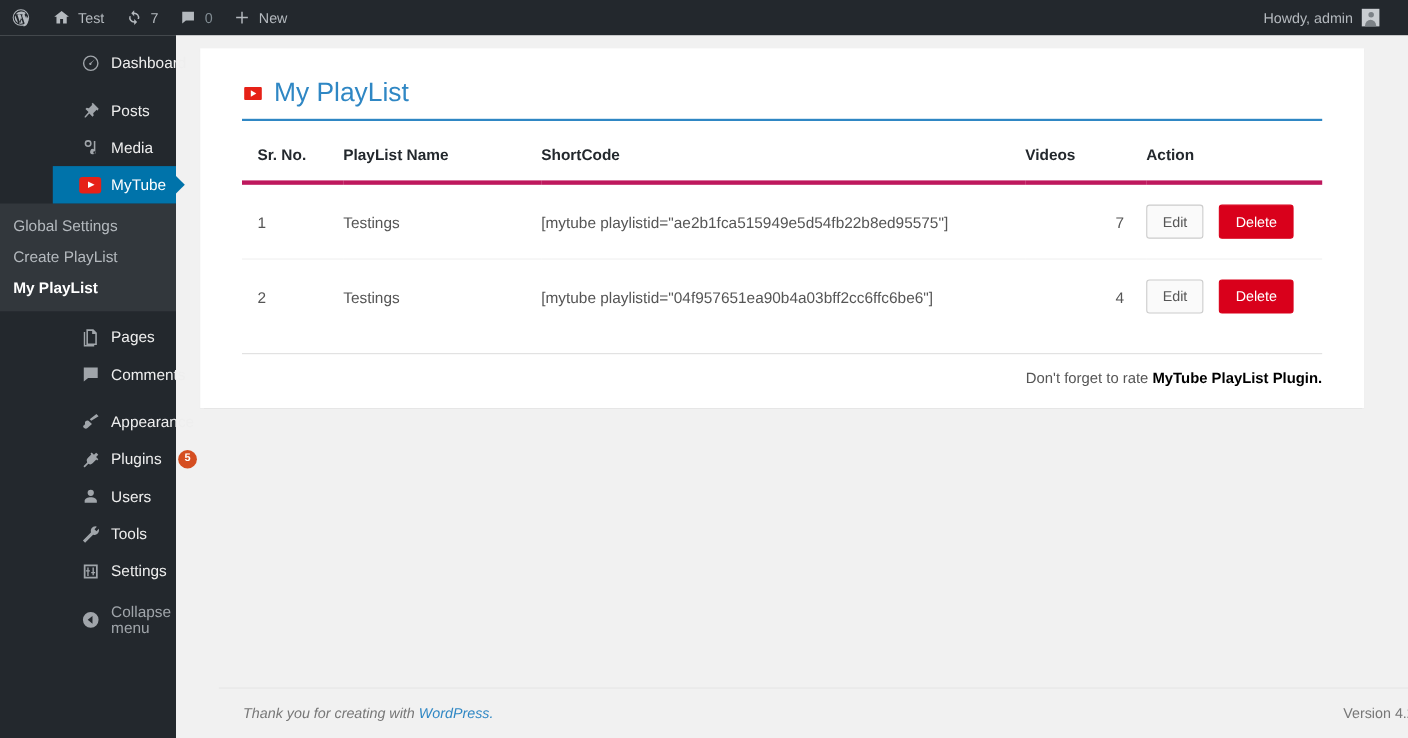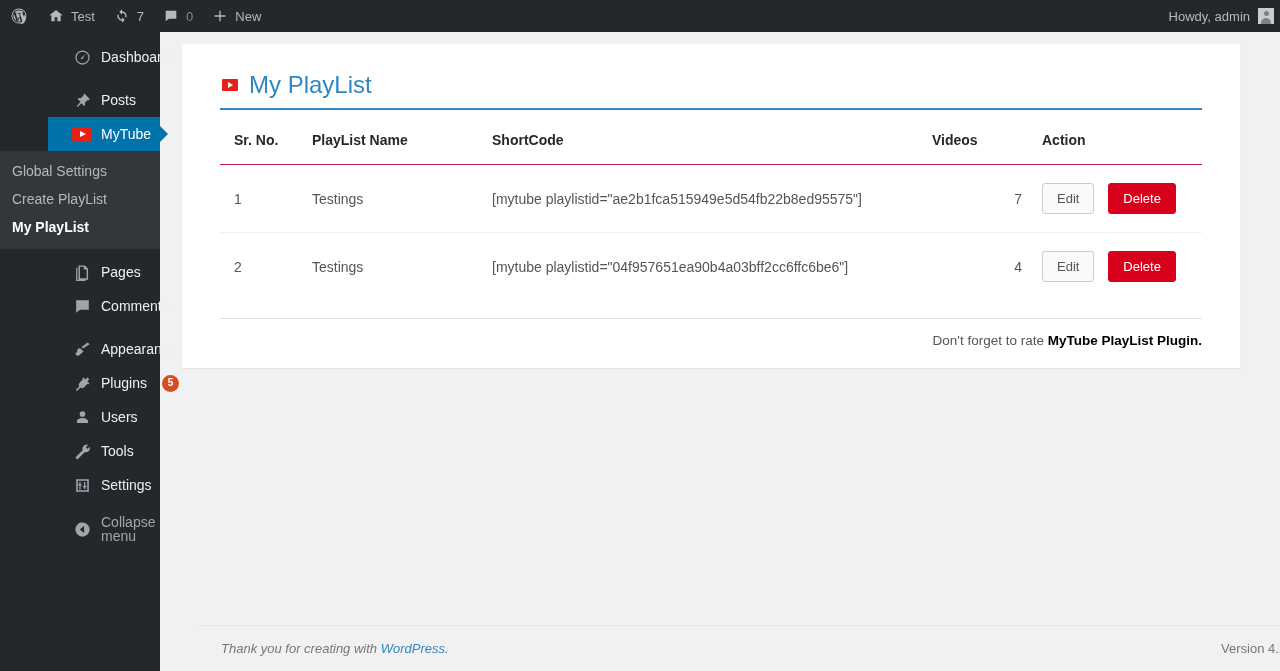--- a/index.html
+++ b/index.html
@@ -39,21 +39,21 @@
     gap: 6px;
     color: #b4b9be;
     white-space: nowrap;
   }
   .ab-item .ab-label { line-height: 1; }
   .ab-spacer { flex: 1; }
   .ab-right {
     display: flex;
     align-items: center;
     height: 32px;
-    padding: 0 6px 0 8px;
+    padding: 0 26px 0 8px;
     gap: 8px;
   }
   .avatar-box {
     width: 16px; height: 16px;
     background: #c9cdd1;
     position: relative;
     overflow: hidden;
   }
   .avatar-box::before {
     content: "";
@@ -234,21 +234,21 @@
     border-collapse: collapse;
     margin-top: 22px;
     font-size: 14px;
   }
   table.playlist-table th {
     text-align: left;
     font-weight: bold;
     color: #23282d;
     font-size: 14px;
     padding: 0 0 16px 0;
-    border-bottom: 1px solid #be185d;
+    border-bottom: 4px solid #be185d;
     white-space: nowrap;
   }
   table.playlist-table td {
     color: #555;
     font-size: 14px;
     padding: 18px 0;
     border-bottom: 1px solid #f0f0f0;
     vertical-align: middle;
   }
   table.playlist-table tbody tr:last-child td {
@@ -393,20 +393,28 @@
 
     <div class="menu-item">
       <span class="mi-icon">
         <svg width="19" height="19" viewBox="0 0 24 24" fill="currentColor">
           <path d="M14.3 3 12.9 4.4l.9.9-4 4-2.5-.6-1.4 1.4 3.6 3.6L5 18.8V20h1.2l4.2-4.5 3.6 3.6 1.4-1.4-.6-2.5 4-4 .9.9L21.1 10 14.3 3z"></path>
         </svg>
       </span>
       <span>Posts</span>
     </div>
 
+    <div class="menu-item">
+      <span class="mi-icon">
+        <svg width="19" height="19" viewBox="0 0 24 24" fill="currentColor">
+          <path d="M9 3a4 4 0 1 0 0 8 4 4 0 0 0 0-8zm0 1.8a2.2 2.2 0 1 1 0 4.4 2.2 2.2 0 0 1 0-4.4zM15.5 4h1.8v12.2a3 3 0 1 1-1.8-2.75V4zm.8 11.8a1.4 1.4 0 1 0 0 2.8 1.4 1.4 0 0 0 0-2.8z"></path>
+        </svg>
+      </span>
+      <span>Media</span>
+    </div>
 
     <div class="menu-item active">
       <span class="mi-icon">
         <span class="yt-mini">
             <span class="play"></span>
           </span>
       </span>
       <span>MyTube</span>
     </div>
 

